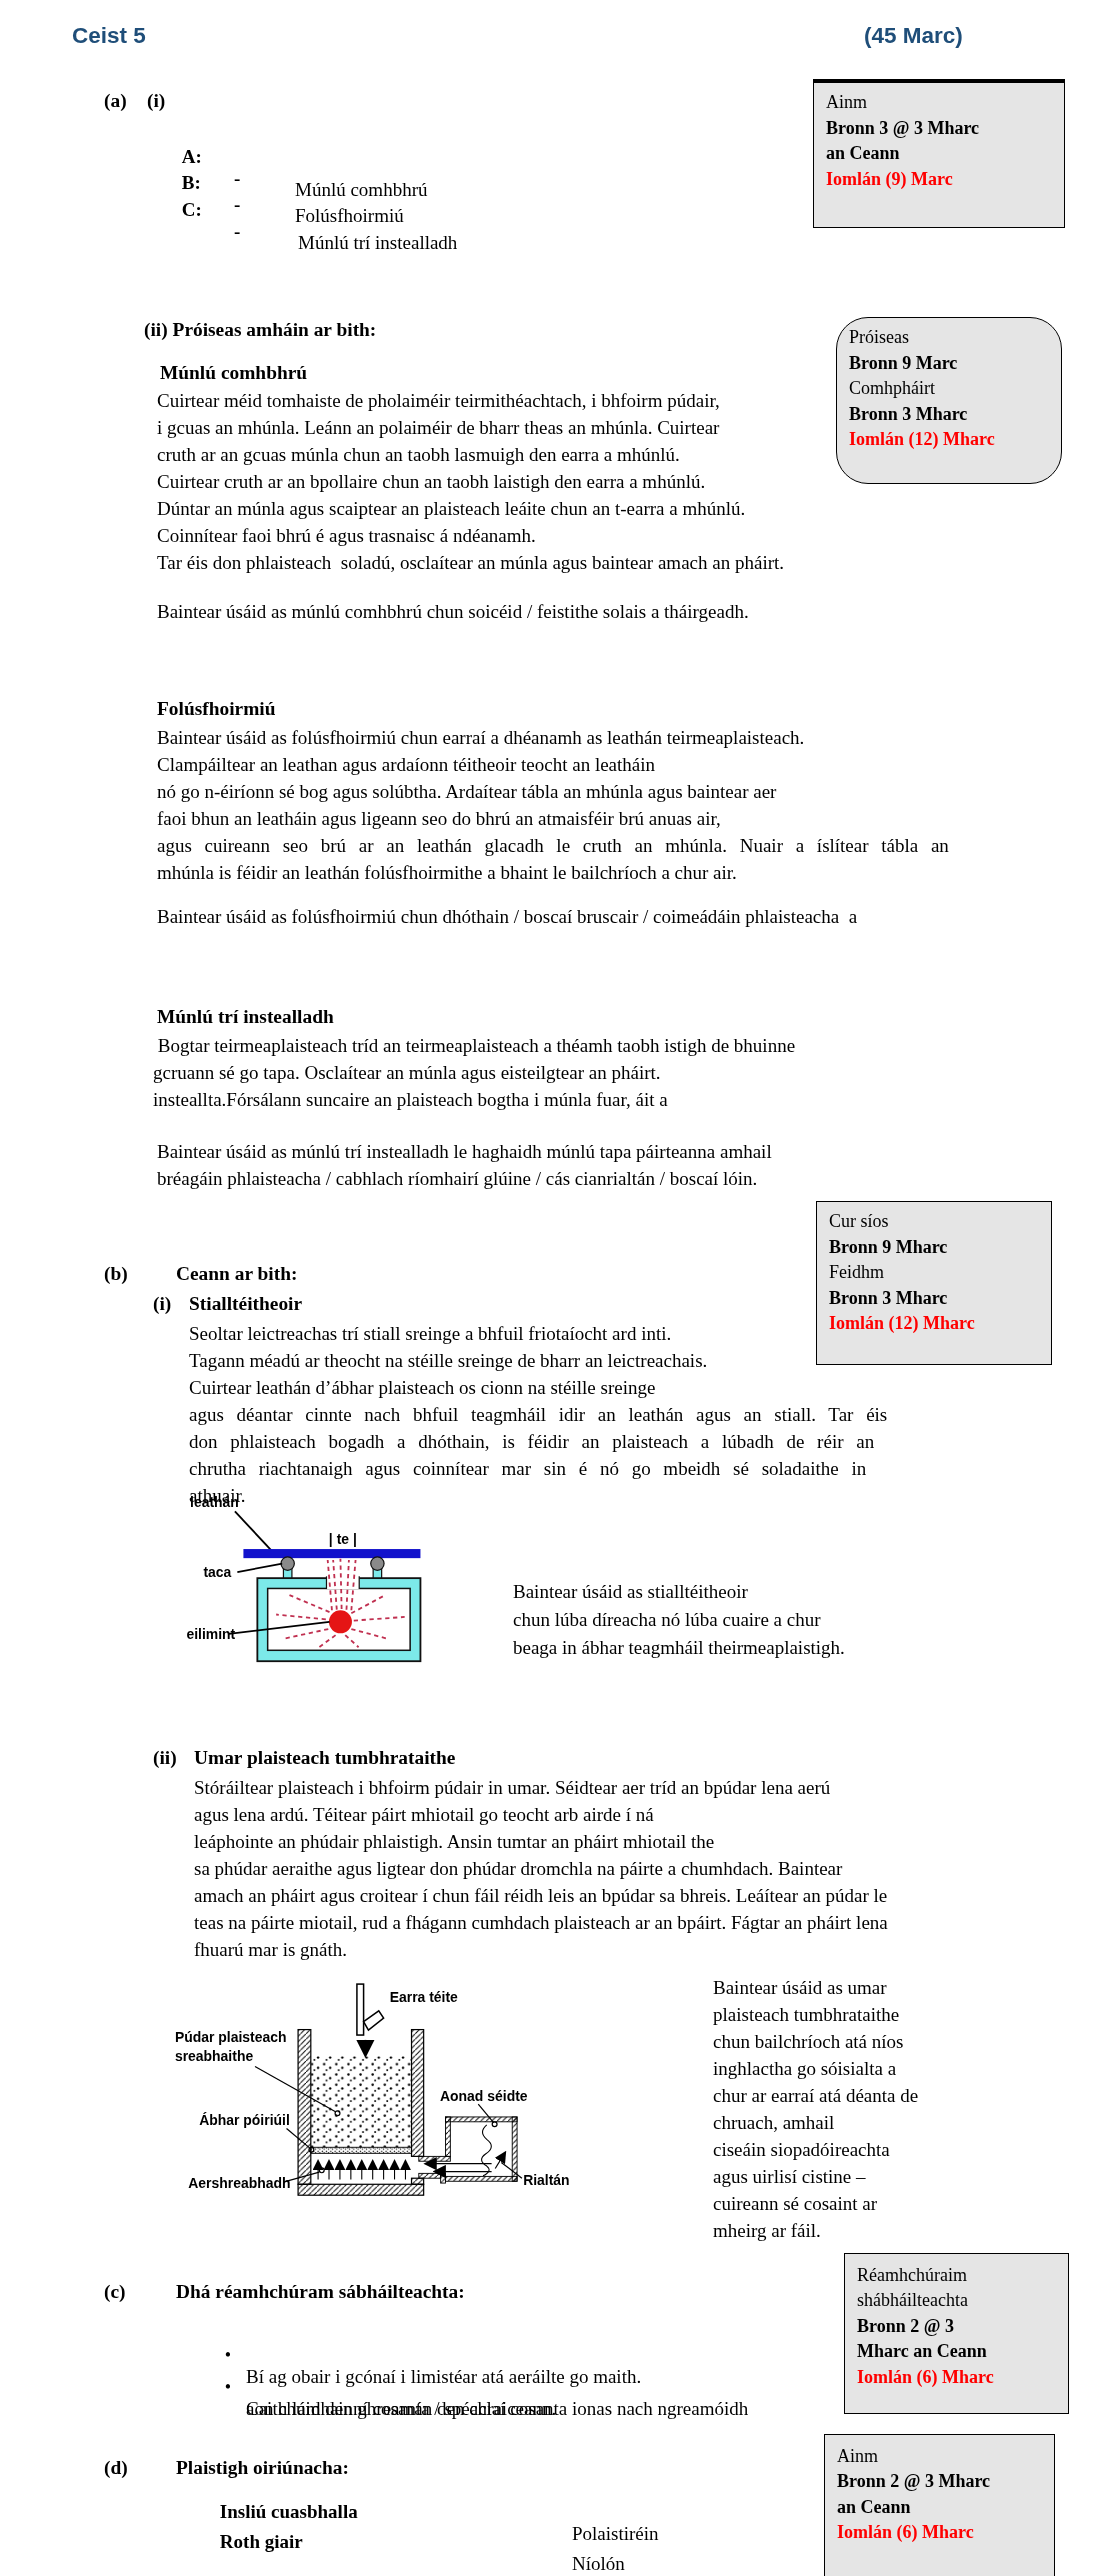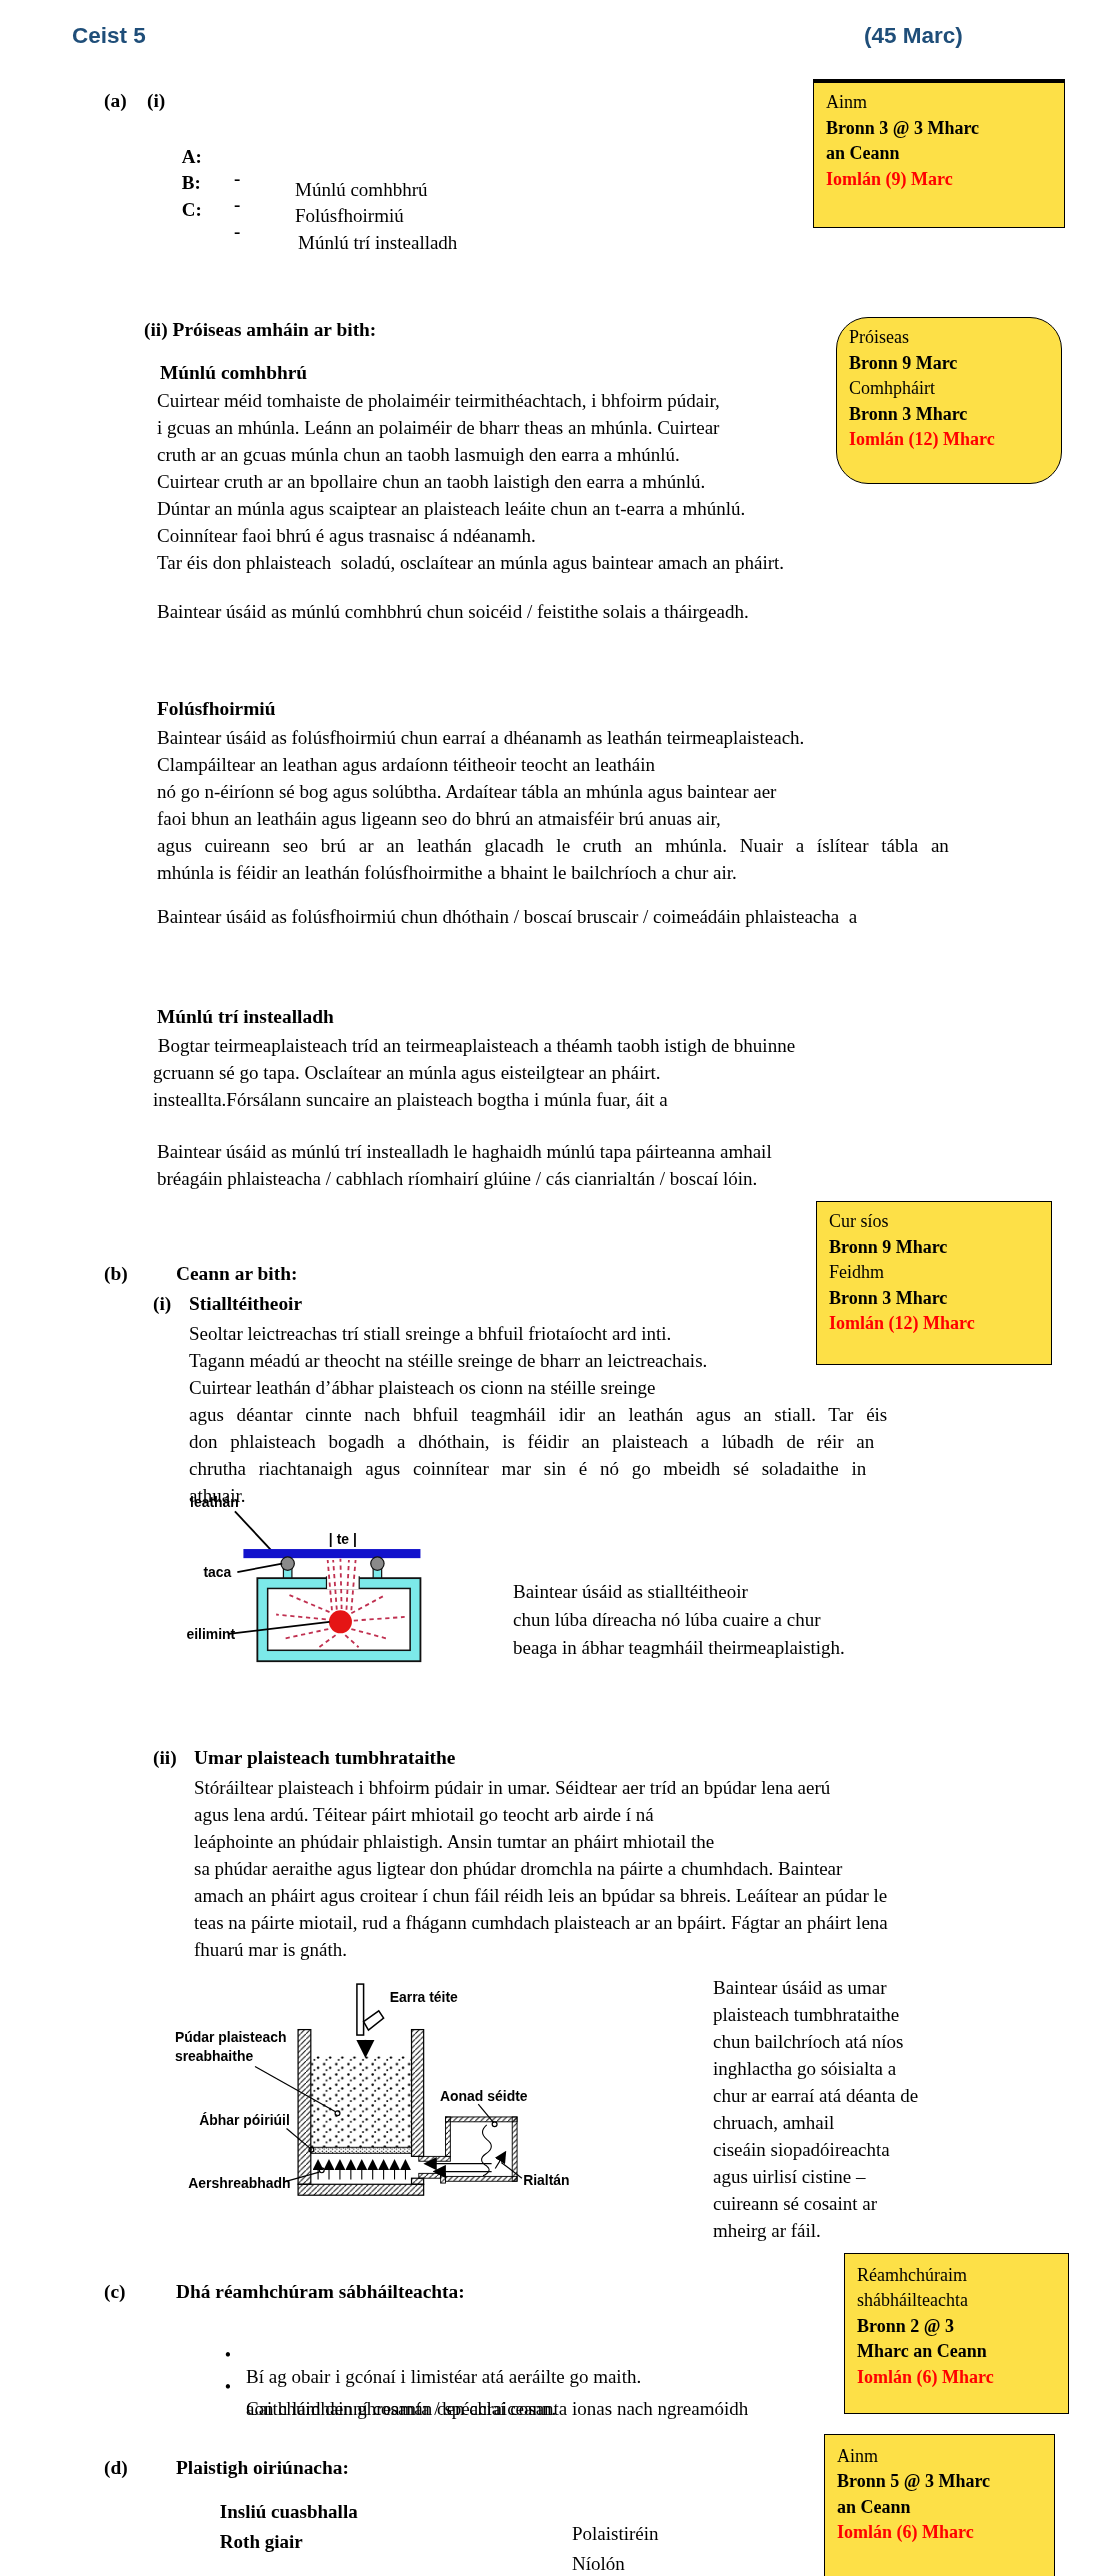--- a/index.html
+++ b/index.html
@@ -5,21 +5,21 @@
   html,body{margin:0;padding:0;background:#fff;}
   body{width:1103px;height:2576px;position:relative;font-family:"Liberation Serif",serif;color:#000;overflow:hidden;}
   .abs{position:absolute;white-space:pre;}
   .h{font-weight:bold;font-size:19.4px;}
   .blue{color:#1F4E79;font-weight:bold;font-size:22.5px;font-family:Liberation Sans, sans-serif;}
   .para .ln{font-size:19px;line-height:27px;white-space:pre;}
   .para46 .ln{font-size:19px;line-height:28px;white-space:pre;}
   .wide{word-spacing:.42em;}
   .b{font-weight:bold;}
   .red{color:#FF0000;font-weight:bold;}
-  .mbox{position:absolute;border:1.8px solid #000;background:#fde047;padding:7.3px 7.3px 4.9px 12px;}
+  .mbox{position:absolute;border:1.8px solid #000;background:#e5e5e5;padding:7.3px 7.3px 4.9px 12px;}
   .mbox .ln{font-size:18px;line-height:25.5px;white-space:pre;}
   .mbox-topthick{border-top-width:4.9px;}
   .optrow span{font-size:19px;}
   .optletter{font-weight:bold;}
   .bullet-dot{font-size:18px;}
   svg text{font-family:"Liberation Sans",sans-serif;font-weight:bold;font-size:23px;fill:#000;}
 </style>
 </head>
 <body>
 
@@ -233,21 +233,21 @@
   <span style="position:absolute;left:26px;font-size:19px;white-space:pre;">Bí ag obair i gcónaí i limistéar atá aeráilte go maith.</span>
 </div>
 <div class="abs" style="left:220px;top:2366px;">
   <span class="bullet-dot">•</span>
   <span style="position:absolute;left:26px;font-size:19px;white-space:pre;">Caith lámhainní cosanta / spéaclaí cosanta ionas nach ngreamóidh</span>
 </div>
 <div class="abs" style="left:246px;top:2398px;font-size:19px;">aon chuid den ghreamán den chraiceann.</div>
 
 <div class="mbox" style="left:824px;top:2434px;width:210px;height:129px;padding-top:8.5px;">
     <div class="ln ">Ainm</div>
-    <div class="ln b">Bronn 5 @ 3 Mharc</div>
+    <div class="ln b">Bronn 2 @ 3 Mharc</div>
     <div class="ln b">an Ceann</div>
     <div class="ln red">Iomlán (6) Mharc</div>
   </div>
 
 <div class="abs h" style="left:104px;top:2457px;">(d)</div>
 <div class="abs h" style="left:176px;top:2457px;">Plaistigh oiriúnacha:</div>
 
 <div class="abs" style="left:215px;top:2490px;">
   <span class="b" style="font-size:19px;">Insliú cuasbhalla</span>
   <span style="position:absolute;left:357px;font-size:19px;">Polaistiréin</span>

